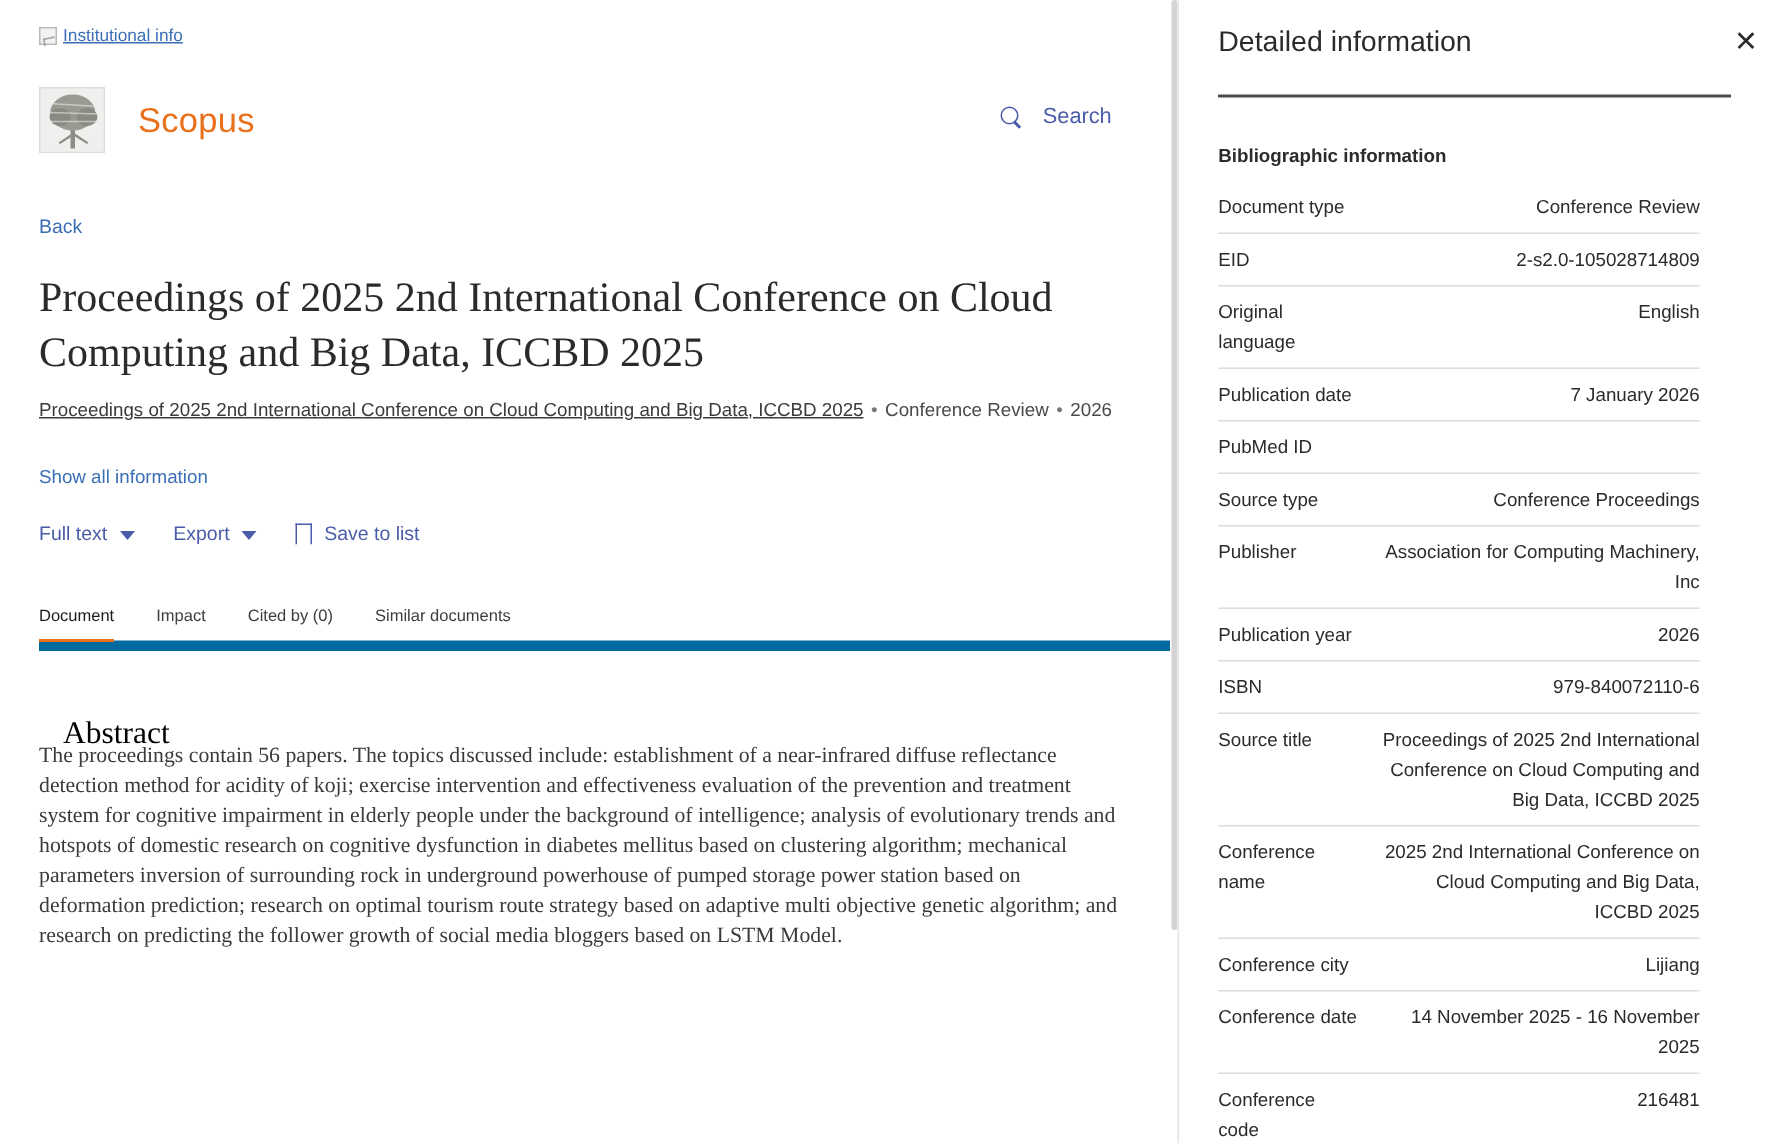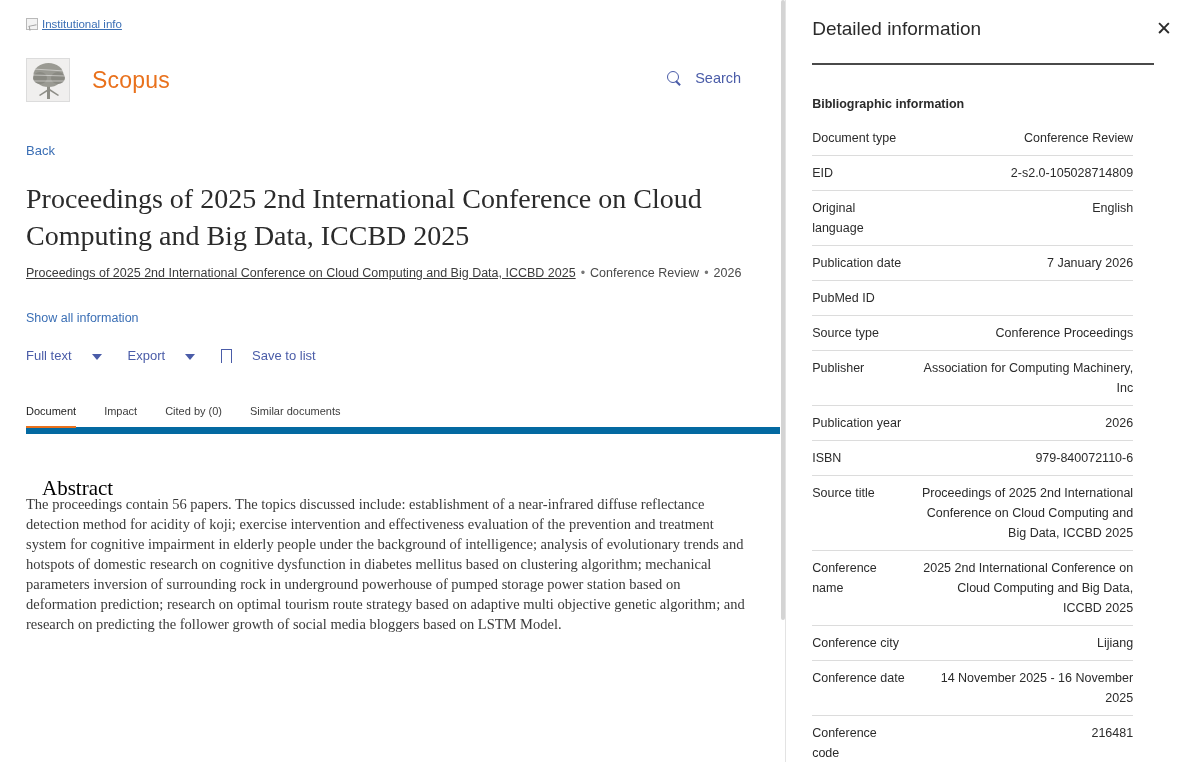--- a/index.html
+++ b/index.html
@@ -185,21 +185,21 @@
     left: 26px; top: 348px;
     display: flex;
     align-items: center;
     gap: 26px;
     font-size: 13px;
     color: #4a5ca8;
   }
   .act {
     display: inline-flex;
     align-items: center;
-    gap: 20px;
+    gap: 8px;
     cursor: pointer;
   }
   .caret {
     width: 0; height: 0;
     border-left: 5px solid transparent;
     border-right: 5px solid transparent;
     border-top: 6px solid #4a5ca8;
     display: inline-block;
     margin-top: 2px;
   }

